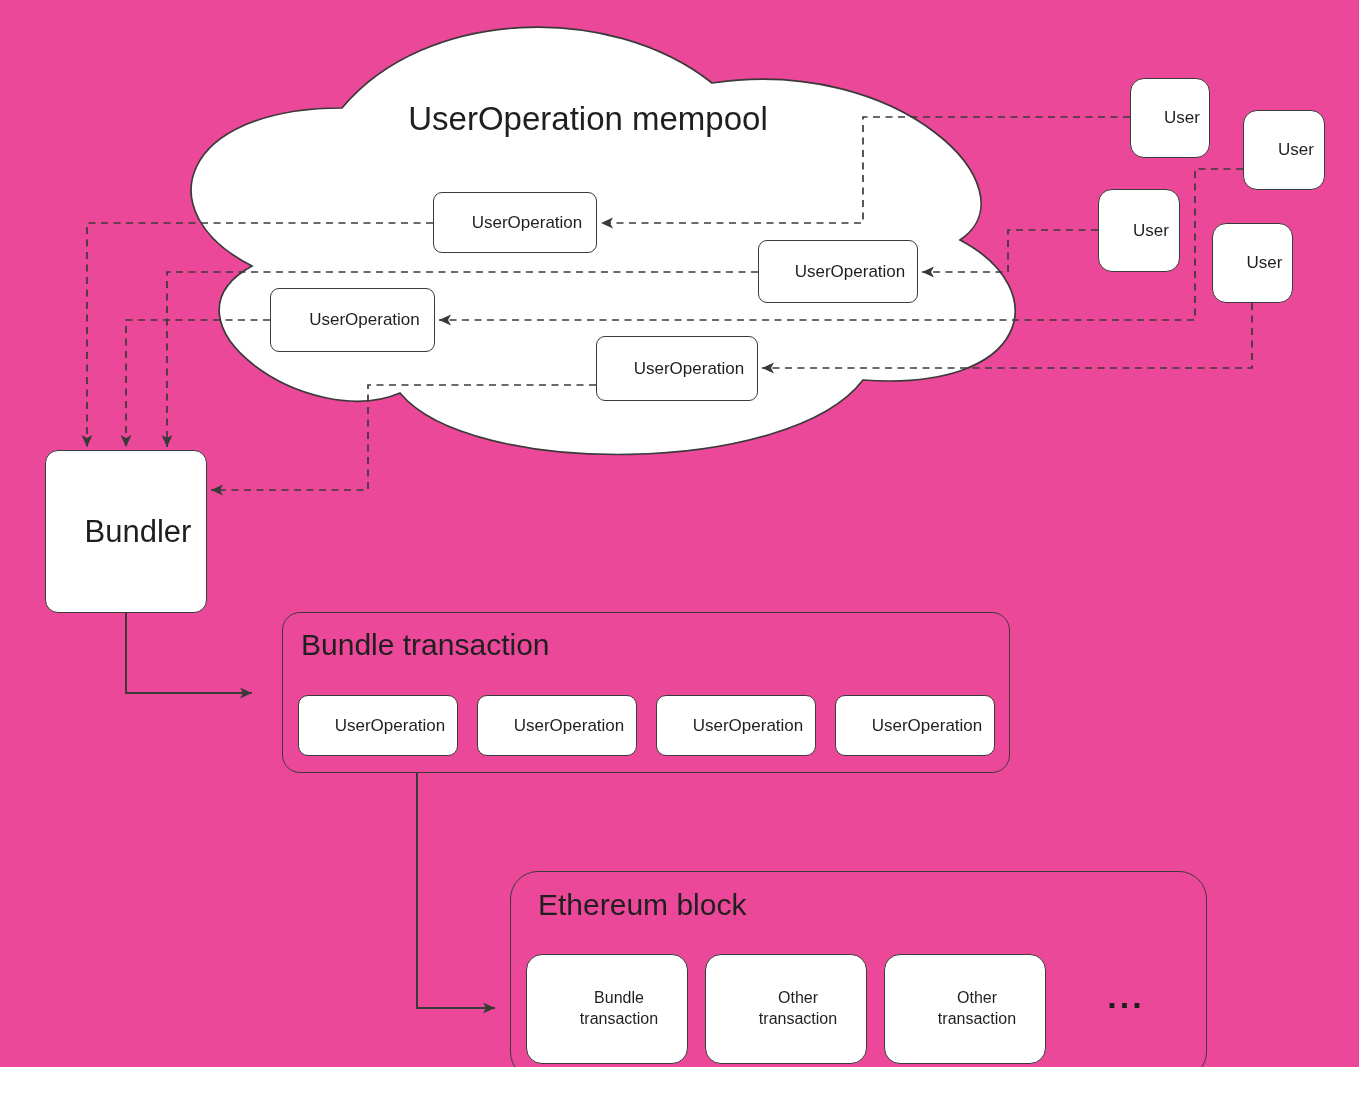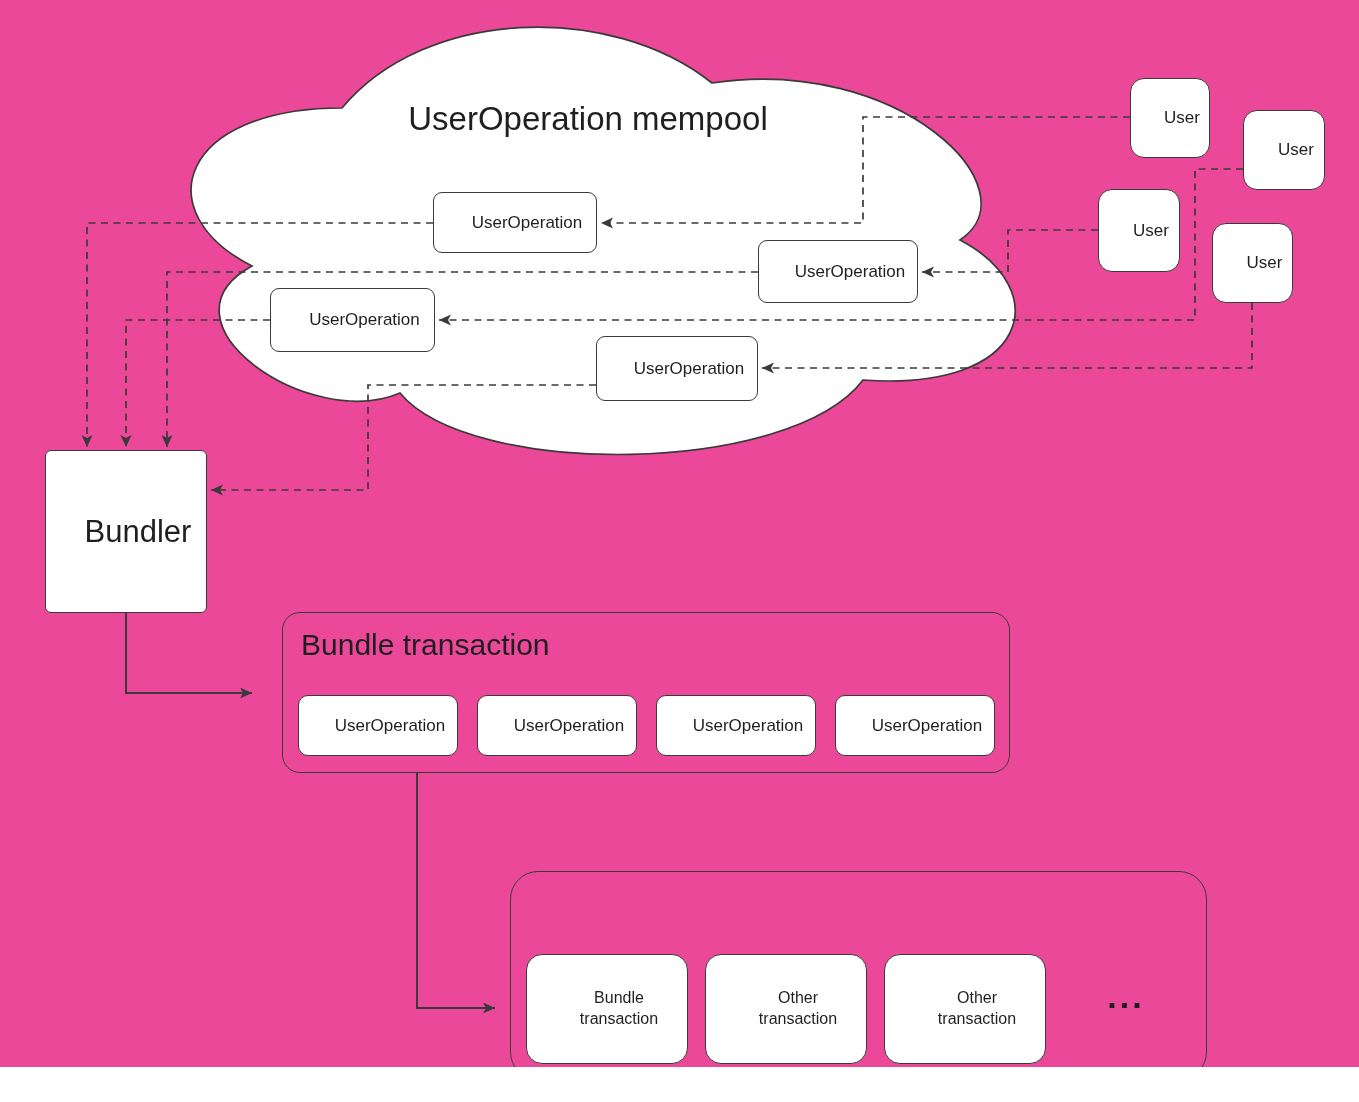--- a/index.html
+++ b/index.html
@@ -8,21 +8,21 @@
     font-family:"Liberation Sans", sans-serif;color:#1f1f1f;
   }
   .layer{position:absolute;left:0;top:0;width:1359px;height:1102px;}
   .box{
     position:absolute;box-sizing:border-box;background:#ffffff;
     border:1.7px solid #3a3a3a;display:flex;align-items:center;justify-content:center;
     text-align:center;color:#1f1f1f;padding-left:24px;
   }
   .op{border-radius:9px;font-size:17px;}
   .user{border-radius:14px;font-size:17px;}
-  .bundler{border-radius:6px;font-size:31px;}
+  .bundler{border-radius:13px;font-size:31px;}
   .container{border-radius:18px;background:transparent;display:block;margin-left:27px;}
   .container.eth{border-radius:28px;}
   .container-title{position:absolute;font-size:30px;color:#1f1f1f;white-space:nowrap;}
   .cloud-title{position:absolute;font-size:33px;text-align:center;white-space:nowrap;}
   .inner-op{border-radius:10px;font-size:17px;}
   .eth-tx{border-radius:16px;font-size:16px;line-height:1.3;}
   .eth-tx span{display:inline-block;max-width:110px;}
   .ellipsis{position:absolute;font-size:34px;font-weight:bold;letter-spacing:3px;text-align:center;}
 </style>
 </head>
@@ -101,20 +101,21 @@
     </div>
     <div class="box inner-op" style="left:373px;top:82px;width:160px;height:61px;">
       <span>UserOperation</span>
     </div>
     <div class="box inner-op" style="left:552px;top:82px;width:160px;height:61px;">
       <span>UserOperation</span>
     </div>
   </div>
 
   <div class="box container eth" style="left:483px;top:871px;width:697px;height:209px;">
+    <div class="container-title" style="left:27px;top:16px;">Ethereum block</div>
     <div class="box eth-tx" style="left:15px;top:82px;width:162px;height:110px;">
       <span>Bundle transaction</span>
     </div>
     <div class="box eth-tx" style="left:194px;top:82px;width:162px;height:110px;">
       <span>Other transaction</span>
     </div>
     <div class="box eth-tx" style="left:373px;top:82px;width:162px;height:110px;">
       <span>Other transaction</span>
     </div>
     <div class="ellipsis" style="left:560px;top:105px;width:110px;">...</div>

